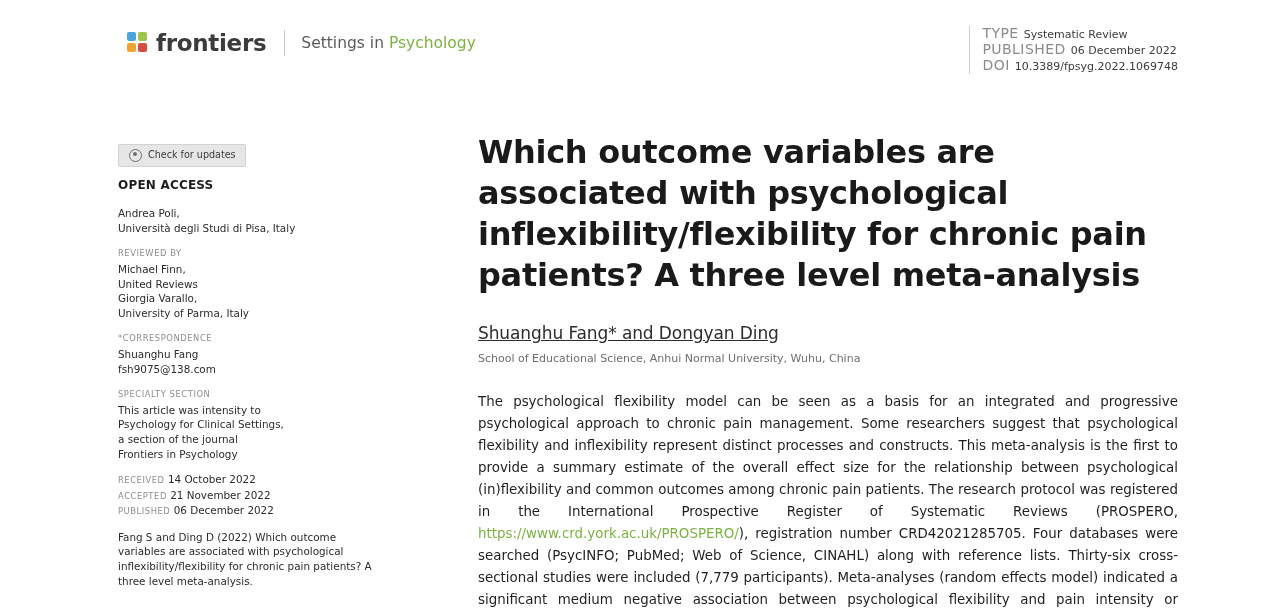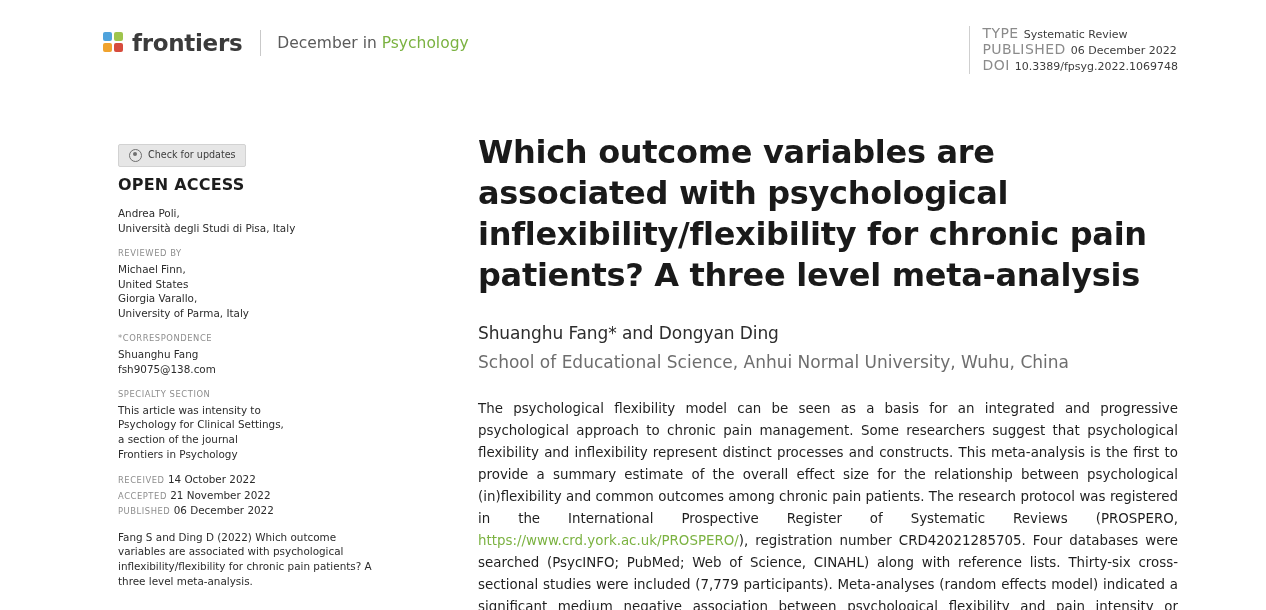--- a/index.html
+++ b/index.html
@@ -18,21 +18,21 @@
     position: relative;
     width: 1266px;
     height: 610px;
     background: #ffffff;
   }
 
   
   .header {
     position: absolute;
     top: 26px;
-    left: 103px;
+    left: 127px;
     right: 88px;
     height: 52px;
   }
   .brandrow {
     display: flex;
     align-items: center;
     height: 34px;
   }
   .logo-mark {
     position: relative;
@@ -131,21 +131,21 @@
     width: 4px;
     height: 4px;
     border-radius: 50%;
     background: #6f6f6f;
   }
   .updates-badge span.txt {
     font-size: 9.6px;
     color: #3d3d3d;
   }
   .open-access {
-    font-size: 16px;
+    font-size: 12px;
     font-weight: bold;
     letter-spacing: 0.2px;
     color: #1d1d1d;
     margin-bottom: 14px;
   }
   .sec { margin-bottom: 11px; }
   .sec-label {
     font-size: 8.4px;
     letter-spacing: 0.55px;
     text-transform: uppercase;
@@ -177,24 +177,25 @@
     line-height: 41px;
     font-weight: bold;
     letter-spacing: -0.3px;
     color: #1a1a1a;
   }
   .authors {
     margin-top: 27px;
     font-size: 17px;
     color: #2d2d2d;
     letter-spacing: -0.1px;
+    text-decoration: underline;
   }
   .affil {
     margin-top: 9px;
-    font-size: 17px;
+    font-size: 11px;
     color: #6e6e6e;
   }
   .abstract {
     margin-top: 26px;
     font-size: 13.4px;
     line-height: 22px;
     text-align: justify;
     color: #1f1f1f;
   }
   .abstract a { color: #7bb241; text-decoration: none; }
@@ -208,21 +209,21 @@
     <div class="brandrow">
       <span class="logo-mark">
         <i class="a"></i>
           <i class="b"></i>
           <i class="c"></i>
           <i class="d"></i>
       </span>
       <span class="logo-text">frontiers</span>
       <span class="logo-divider"></span>
       <span class="journal-name">
-        <span>December in </span><span class="accent">Psychology</span>
+        <span>Settings in </span><span class="accent">Psychology</span>
       </span>
     </div>
   </div>
 
   <div class="meta">
     <div class="row">
       <span class="lbl">TYPE</span><span class="val">Systematic Review</span>
     </div>
     <div class="row">
       <span class="lbl">PUBLISHED</span><span class="val">06 December 2022</span>
@@ -242,21 +243,21 @@
     <div class="open-access">OPEN ACCESS</div>
 
     <div class="sec">
       <span class="sec-line">Andrea Poli,</span>
       <span class="sec-line">Università degli Studi di Pisa, Italy</span>
     </div>
 
     <div class="sec">
       <div class="sec-label">REVIEWED BY</div>
       <span class="sec-line">Michael Finn,</span>
-      <span class="sec-line">United States</span>
+      <span class="sec-line">United Reviews</span>
       <span class="sec-line">Giorgia Varallo,</span>
       <span class="sec-line">University of Parma, Italy</span>
     </div>
 
     <div class="sec">
       <div class="sec-label">*CORRESPONDENCE</div>
       <span class="sec-line">Shuanghu Fang</span>
       <span class="sec-line">fsh9075@138.com</span>
     </div>
 

